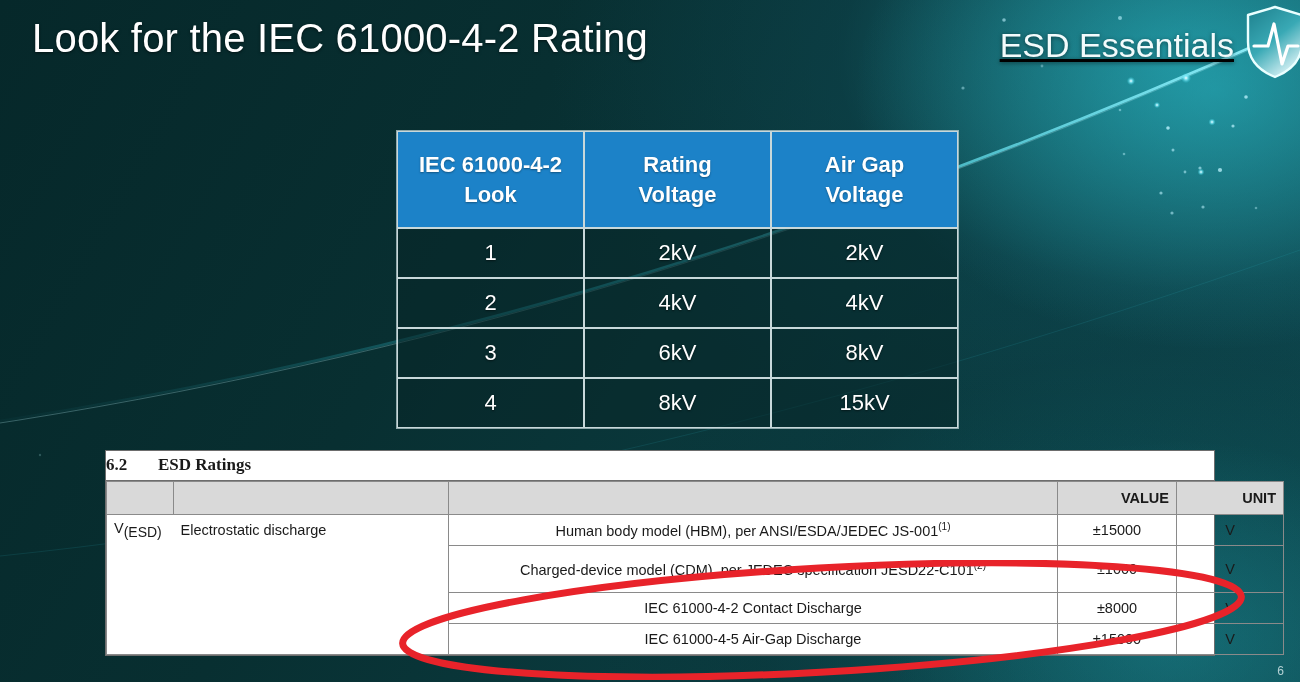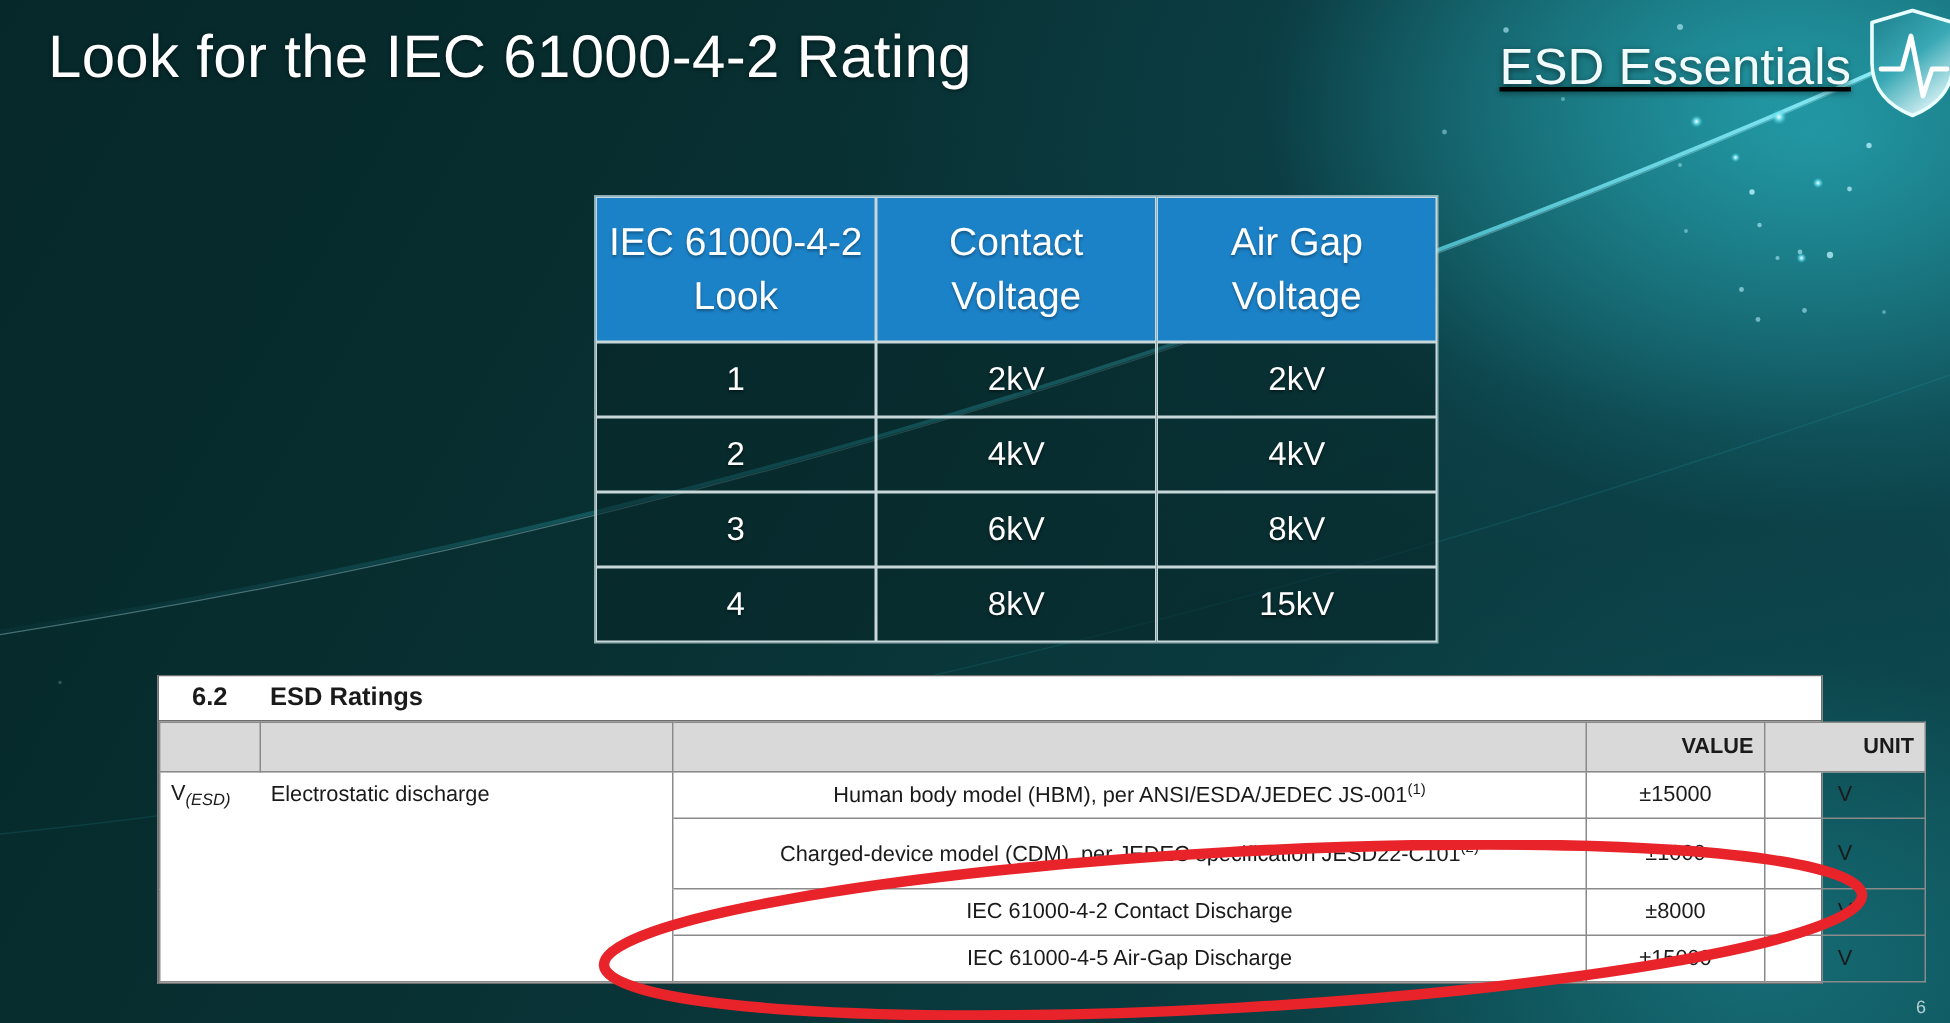--- a/index.html
+++ b/index.html
@@ -77,22 +77,22 @@
   }
   .iec-table th, .iec-table td {
     width: 173px;
     text-align: center;
     vertical-align: middle;
     border: 1px solid #c8d8da;
   }
   .iec-table th {
     background: #1c82c8;
     color: #ffffff;
-    font-size: 26px;
-    font-weight: normal;
+    font-size: 22px;
+    font-weight: bold;
     line-height: 1.35;
     height: 95px;
     padding: 0 6px;
     text-shadow: 0 1px 2px rgba(0,0,0,0.35);
     margin-left: 45px;
   }
   .iec-table td {
     background: rgba(8,38,40,0.55);
     color: #ffffff;
     font-size: 22px;
@@ -106,24 +106,25 @@
     left: 105px;
     top: 450px;
     width: 1108px;
     background: #ffffff;
     border: 1px solid #6d6d6d;
     font-size: 14.5px;
     color: #1a1a1a;
   }
   .ds-section {
     border-bottom: 1px solid #6d6d6d;
-    padding: 4px 6px 5px 22px;
+    padding: 4px 6px 5px 0;
     font-weight: bold;
     font-size: 17px;
     background: #ffffff;
+    font-family: Liberation Serif, serif;
   }
   .ds-section .ds-num { display: inline-block; min-width: 52px; }
   .ds-grid {
     display: table;
     width: 100%;
     border-collapse: collapse;
     table-layout: fixed;
   }
   .ds-row { display: table-row; }
   .ds-cell {
@@ -146,21 +147,21 @@
   .ds-head .c-sym, .ds-head .c-param, .ds-head .c-desc { background: #d9d9d9; }
   .ds-vesd {
     vertical-align: middle;
     border-right: none !important;
   }
   .ds-param-cell {
     vertical-align: middle;
     border-left: none !important;
     margin-left: 17px;
   }
-  .sub { font-size: 11px; vertical-align: sub; font-style: italic; }
+  .sub { font-size: 14px; vertical-align: sub; }
   .sup { font-size: 10px; vertical-align: super; }
   .r-tall .ds-cell { height: 38px; }
   .r-short .ds-cell { height: 22px; }
 
   
   .annot-ellipse {
     position: absolute;
     left: 392px;
     top: 560px;
     width: 860px;
@@ -253,21 +254,21 @@
   </div>
 
   <table class="iec-table">
     <thead>
       <tr>
         <th>
           <div>IEC 61000-4-2</div>
           <div>Look</div>
         </th>
         <th>
-          <div>Contact</div>
+          <div>Rating</div>
           <div>Voltage</div>
         </th>
         <th>
           <div>Air Gap</div>
           <div>Voltage</div>
         </th>
       </tr>
     </thead>
     <tbody>
       <tr>

